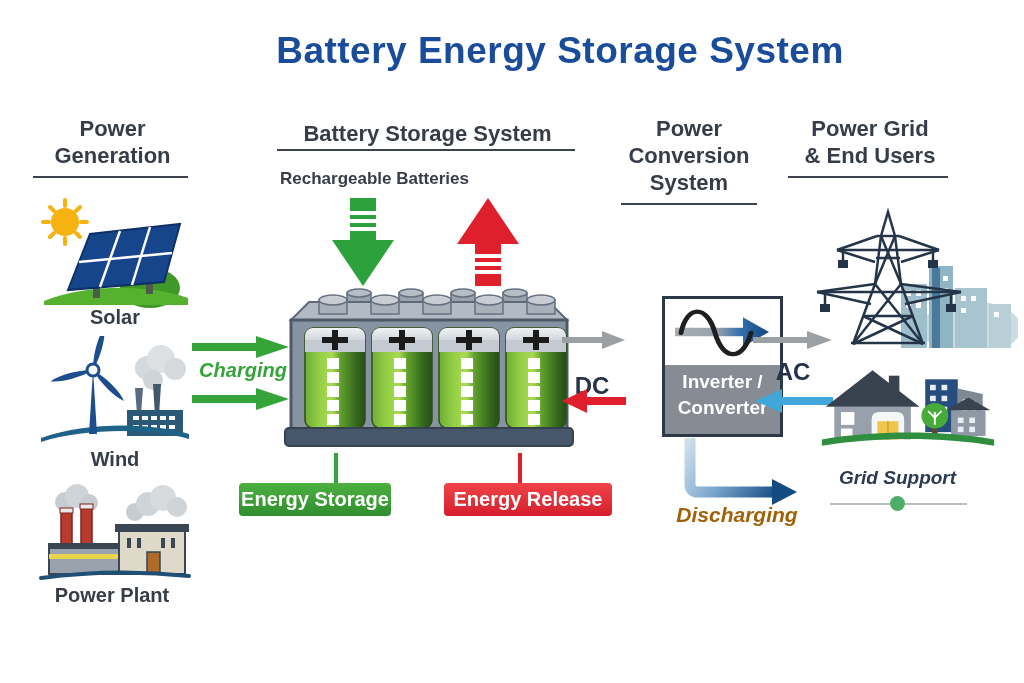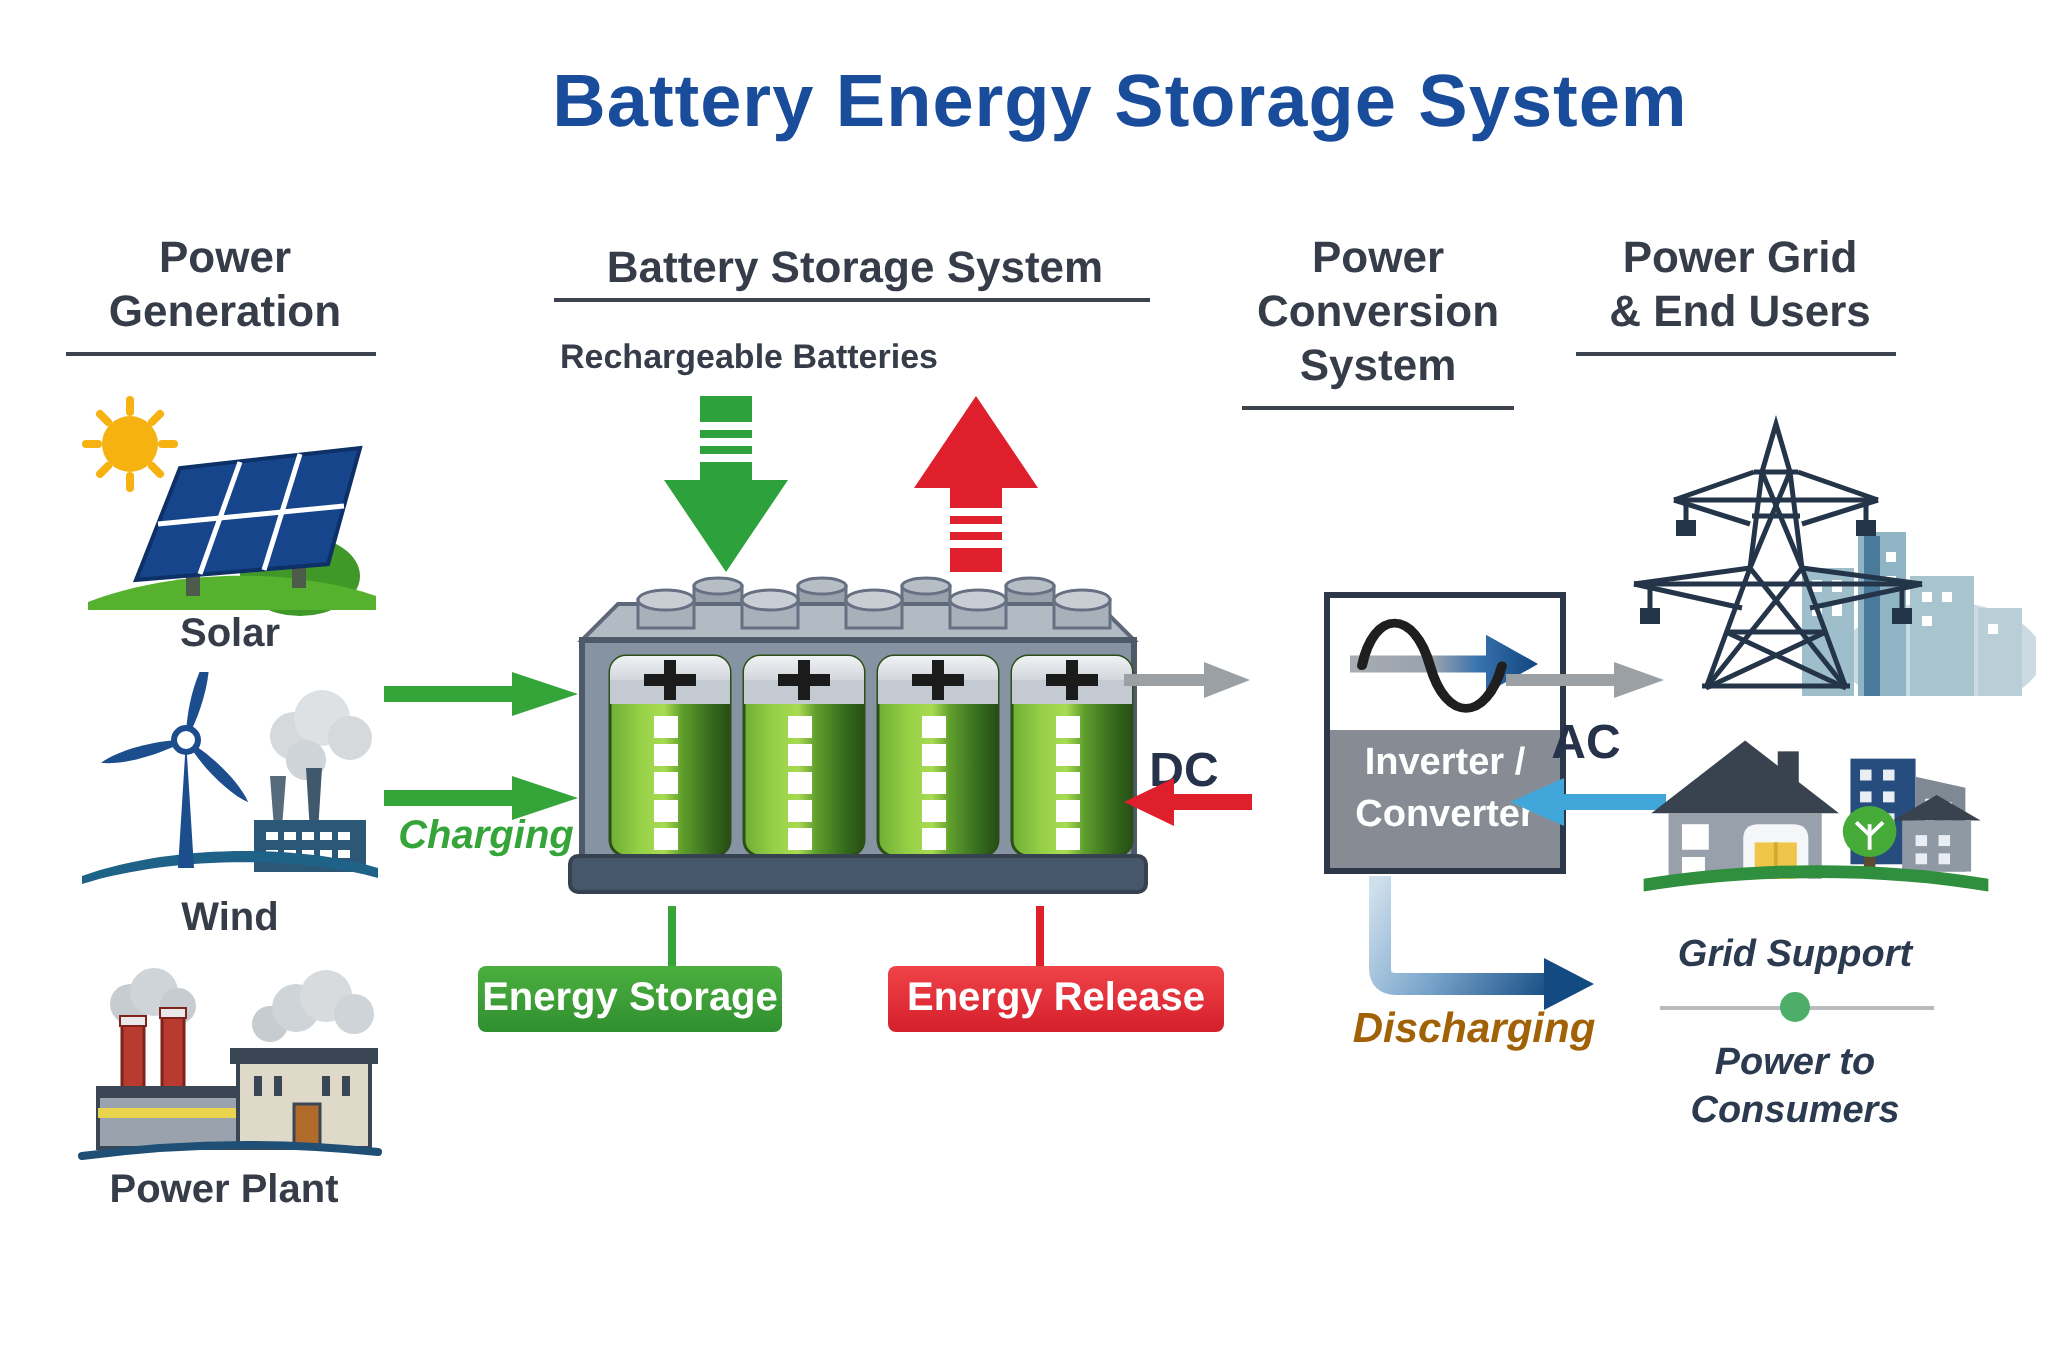--- a/index.html
+++ b/index.html
@@ -117,21 +117,21 @@
         <rect x="136" y="54" width="4" height="10"></rect>
     </g>
     <rect x="112" y="68" width="13" height="22" fill="#b06a2a" stroke="#3a4654" stroke-width="1.5"></rect>
     <path d="M6,94 Q80,84 154,92" stroke="#1f4f74" stroke-width="4" fill="none" stroke-linecap="round"></path>
   </svg>
   <div class="abs lbl" style="left:12px;top:584px;width:200px;">Power Plant</div>
 
   <svg class="abs" style="left:192px;top:336px;" width="98" height="22" viewBox="0 0 98 22">
     <path d="M0,7 L64,7 L64,0 L97,11 L64,22 L64,15 L0,15 Z" fill="#35a53a"></path>
   </svg>
-  <div class="abs flow-green" style="left:183px;top:359px;width:120px;margin-top:48px;">Charging</div>
+  <div class="abs flow-green" style="left:183px;top:359px;width:120px;">Charging</div>
   <svg class="abs" style="left:192px;top:388px;" width="98" height="22" viewBox="0 0 98 22">
     <path d="M0,7 L64,7 L64,0 L97,11 L64,22 L64,15 L0,15 Z" fill="#35a53a"></path>
   </svg>
 
   <div class="abs hdr" style="left:255px;top:121px;width:345px;">Battery Storage System</div>
   <div class="abs rule" style="left:277px;top:149px;width:298px;"></div>
   <div class="abs sublbl" style="left:280px;top:169px;width:295px;">Rechargeable Batteries</div>
 
   <svg class="abs" style="left:330px;top:198px;" width="66" height="90" viewBox="0 0 66 90">
     <path d="M20,0 L46,0 L46,42 L64,42 L33,88 L2,42 L20,42 Z" fill="#2da23c"></path>
@@ -394,16 +394,14 @@
     <line x1="73" y1="76" x2="73" y2="96" stroke="#d8a82e" stroke-width="2"></line>
     <rect x="119" y="80" width="6" height="14" fill="#5b4a32"></rect>
     <circle cx="122" cy="70" r="14" fill="#47ab3a"></circle>
     <path d="M122,80 L122,66 M122,72 L115,65 M122,72 L129,65" stroke="#ffffff" stroke-width="2" fill="none"></path>
     <path d="M4,96 C60,86 130,86 184,96 L184,103 C130,93 60,93 4,103 Z" fill="#2f8f3e"></path>
   </svg>
 
   <div class="abs sub" style="left:810px;top:466px;width:175px;">Grid Support</div>
   <div class="abs slider-line" style="left:830px;top:503px;width:137px;"></div>
   <div class="abs slider-dot" style="left:890px;top:496px;"></div>
-  <div class="abs sub" style="left:805px;top:520px;width:185px;">Power to
-Consumers</div>
 
 </div>
 
 </body></html>

